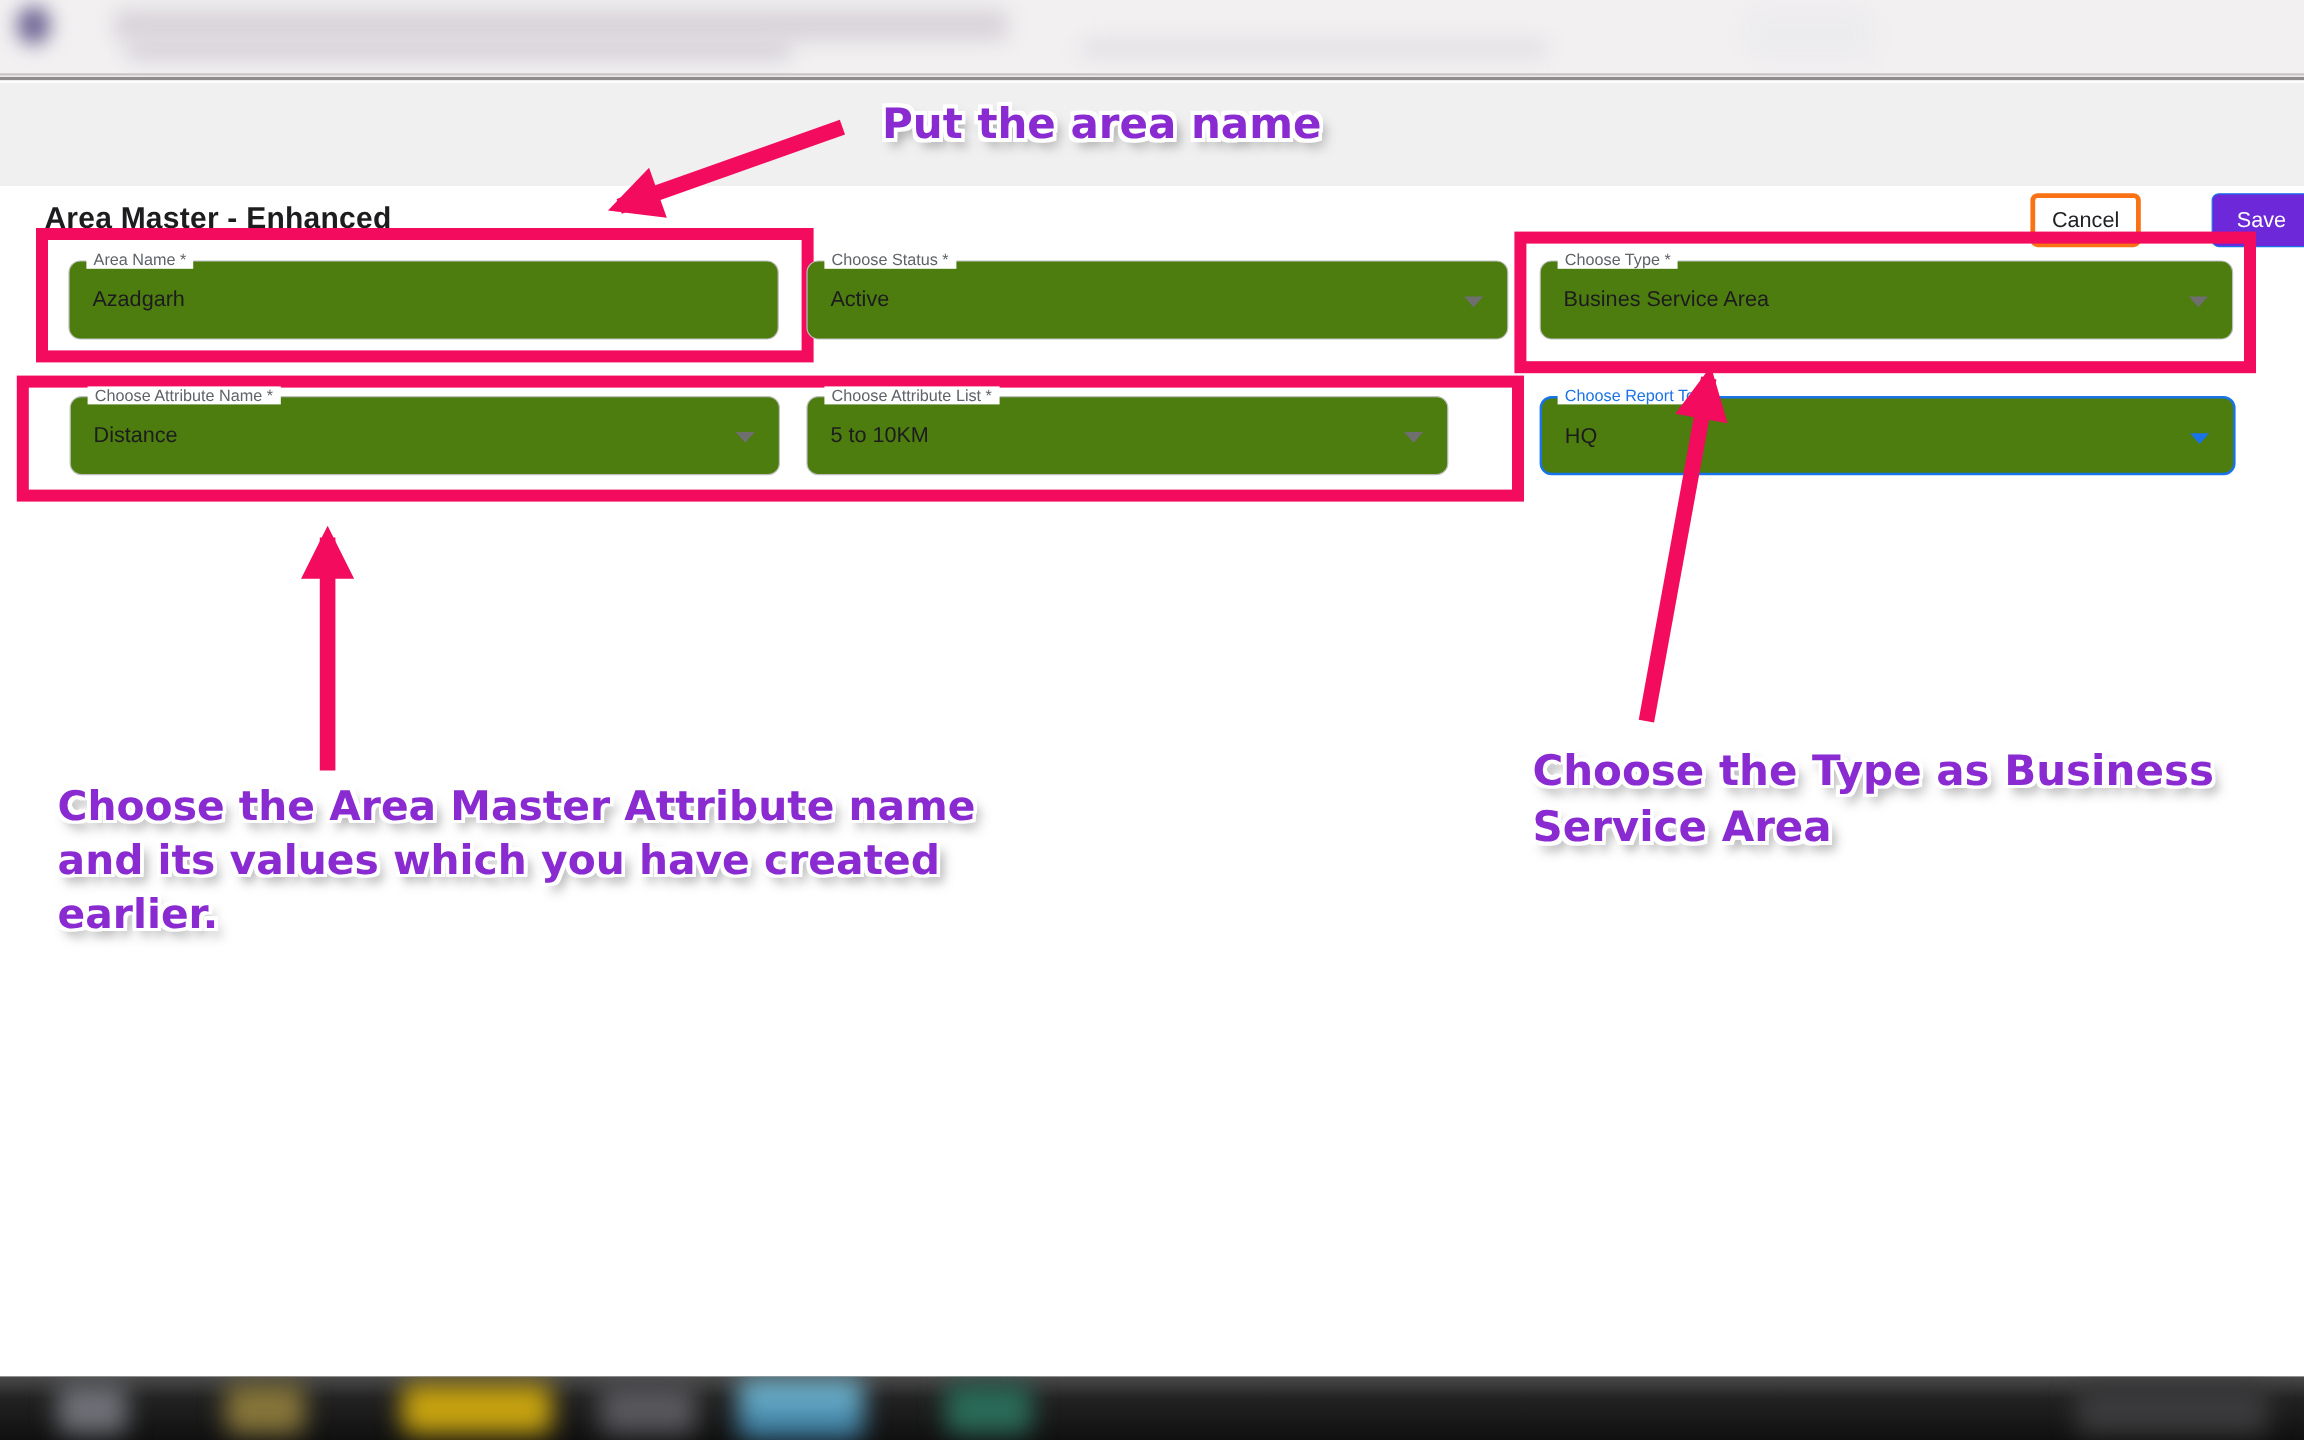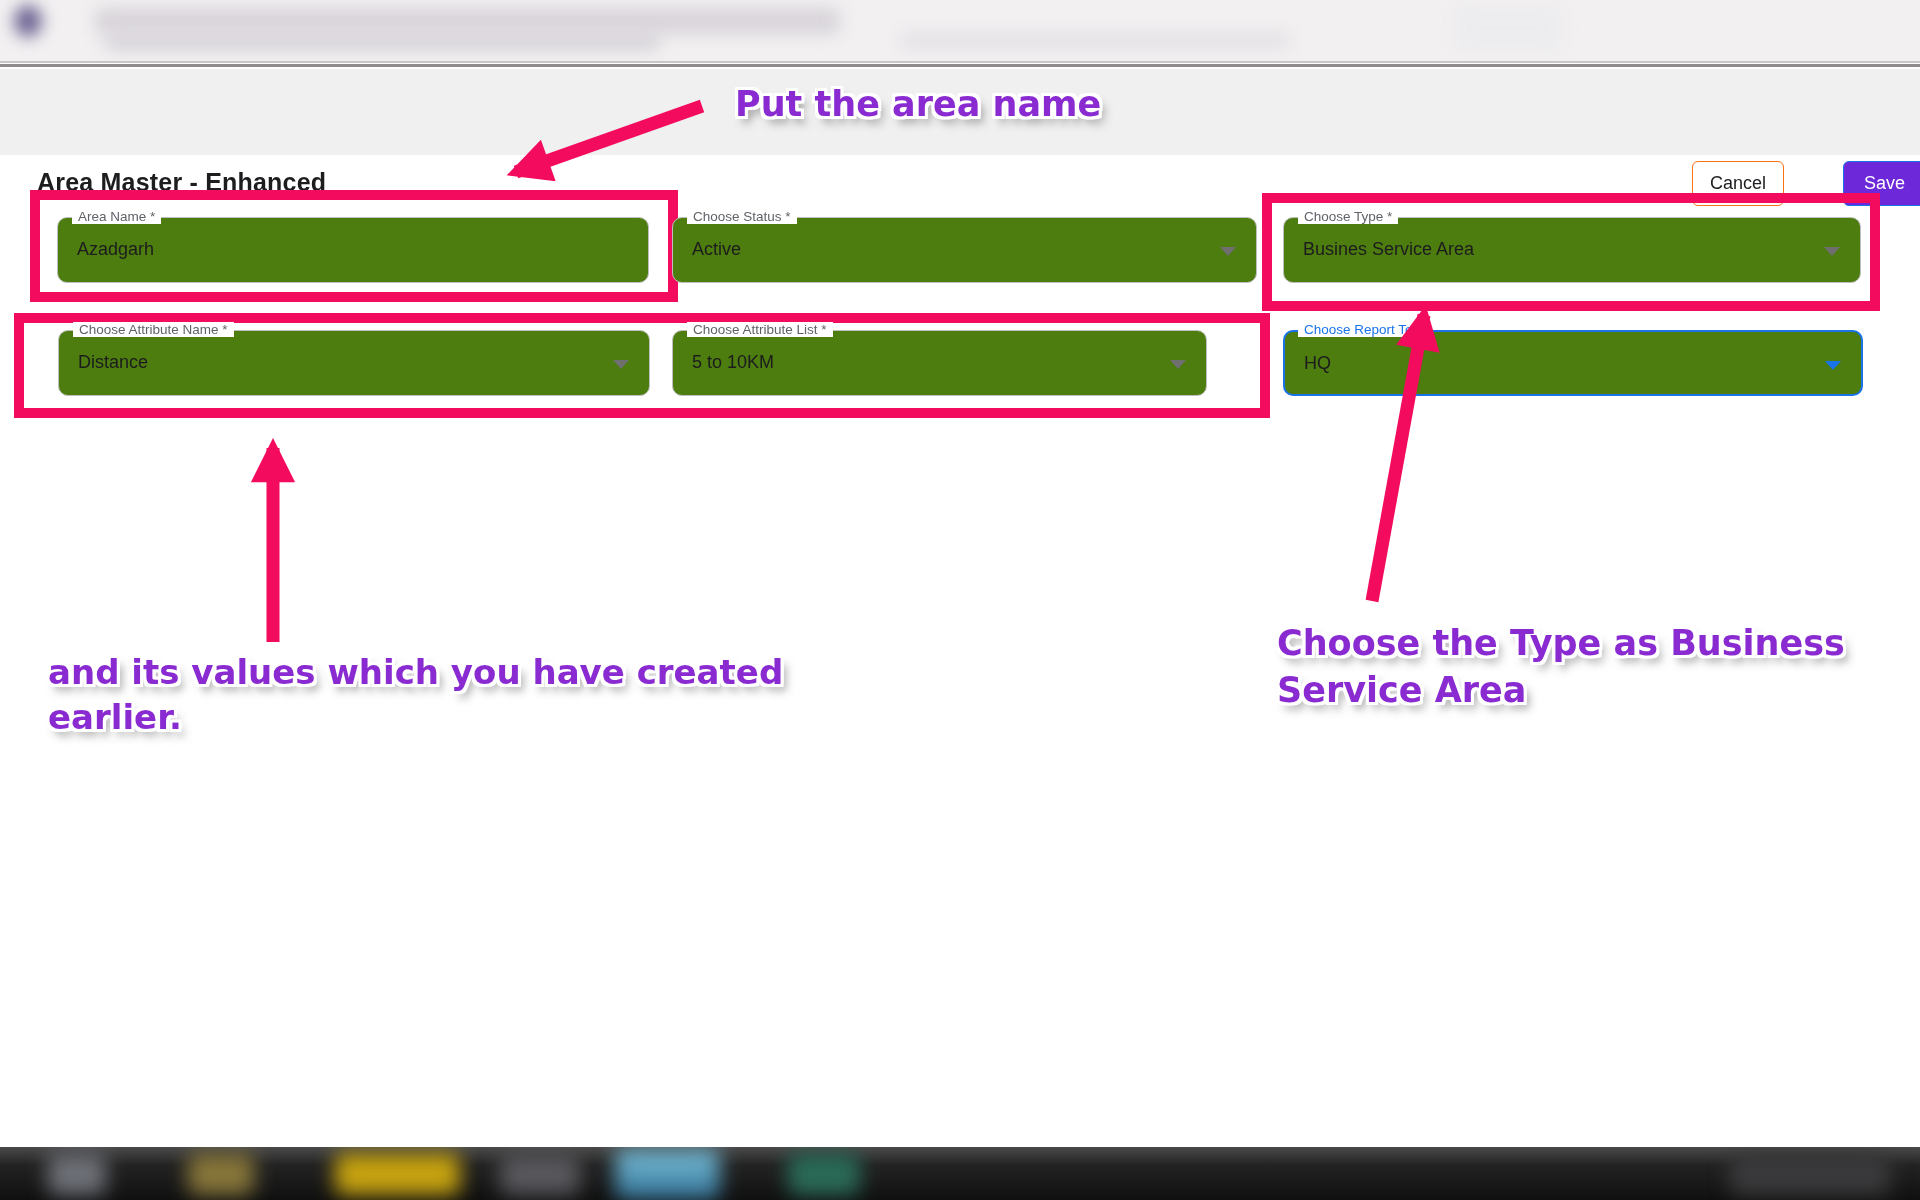--- a/index.html
+++ b/index.html
@@ -11,21 +11,21 @@
   .blob{position:absolute;filter:blur(8px);border-radius:8px;}
   .sep1{position:absolute;left:0;top:61px;width:1920px;height:2px;background:#cac5c6;}
   .sep2{position:absolute;left:0;top:64px;width:1920px;height:3px;background:#8f8b8c;}
   .sep3{position:absolute;left:0;top:67px;width:1920px;height:2px;background:#ffffff;}
 
   
   .header{position:absolute;left:0;top:69px;width:1920px;height:86px;background:#f1f0f0;}
   .page-title{position:absolute;left:37px;top:99px;font-size:25px;font-weight:700;color:#1d1d1f;letter-spacing:.2px;}
   .btn{position:absolute;top:92px;height:45px;border-radius:6px;font-size:18px;
        display:flex;align-items:center;justify-content:center;cursor:pointer;box-sizing:border-box;}
-  .btn-cancel{left:1692px;width:92px;background:#fff;border:1px solid #f97316;color:#202124;}
+  .btn-cancel{left:1692px;width:92px;background:#fff;border:4px solid #f97316;color:#202124;}
   .btn-save{left:1803px;width:83px;background:#6d28d9;border:1px solid #1a73e8;color:#fff;margin-left:40px;}
 
   
   .mfield{position:absolute;height:66px;background:#4d7c0f;border:1px solid #bfbfbf;border-radius:10px;box-sizing:border-box;}
   .mlabel{position:absolute;top:-9px;left:14px;background:#fff;padding:0 6px;font-size:13.5px;color:#5f6368;white-space:nowrap;}
   .mvalue{position:absolute;left:19px;top:21px;font-size:18px;color:#1c1c1e;white-space:nowrap;}
   .dd{position:absolute;right:20px;top:29px;width:0;height:0;
       border-left:8px solid transparent;border-right:8px solid transparent;border-top:9px solid #6f6f6f;}
   .mfield.focused{border:2px solid #1a73e8;}
   .mfield.focused .mlabel{color:#1a73e8;top:-10px;left:13px;}
@@ -117,20 +117,21 @@
       <path d="M0,0 L4,2 L0,4 Z" fill="#F30B5D"></path>
     </marker>
   </defs>
   <line x1="702" y1="106" x2="516" y2="172" stroke="#F30B5D" stroke-width="13" marker-end="url(#ah)"></line>
   <line x1="273" y1="642" x2="273" y2="448" stroke="#F30B5D" stroke-width="13" marker-end="url(#ah)"></line>
   <line x1="1372" y1="601" x2="1424" y2="315" stroke="#F30B5D" stroke-width="13" marker-end="url(#ah)"></line>
 </svg>
 
 <div class="ann ann1">Put the area name</div>
 <div class="ann ann2">
+  <div>Choose the Area Master Attribute name</div>
   <div>and its values which you have created</div>
   <div>earlier.</div>
 </div>
 <div class="ann ann3">
   <div>Choose the Type as Business</div>
   <div>Service Area</div>
 </div>
 
 <div class="taskbar">
   <div class="tblob" style="left:48px;width:58px;background:#6e7077;"></div>

